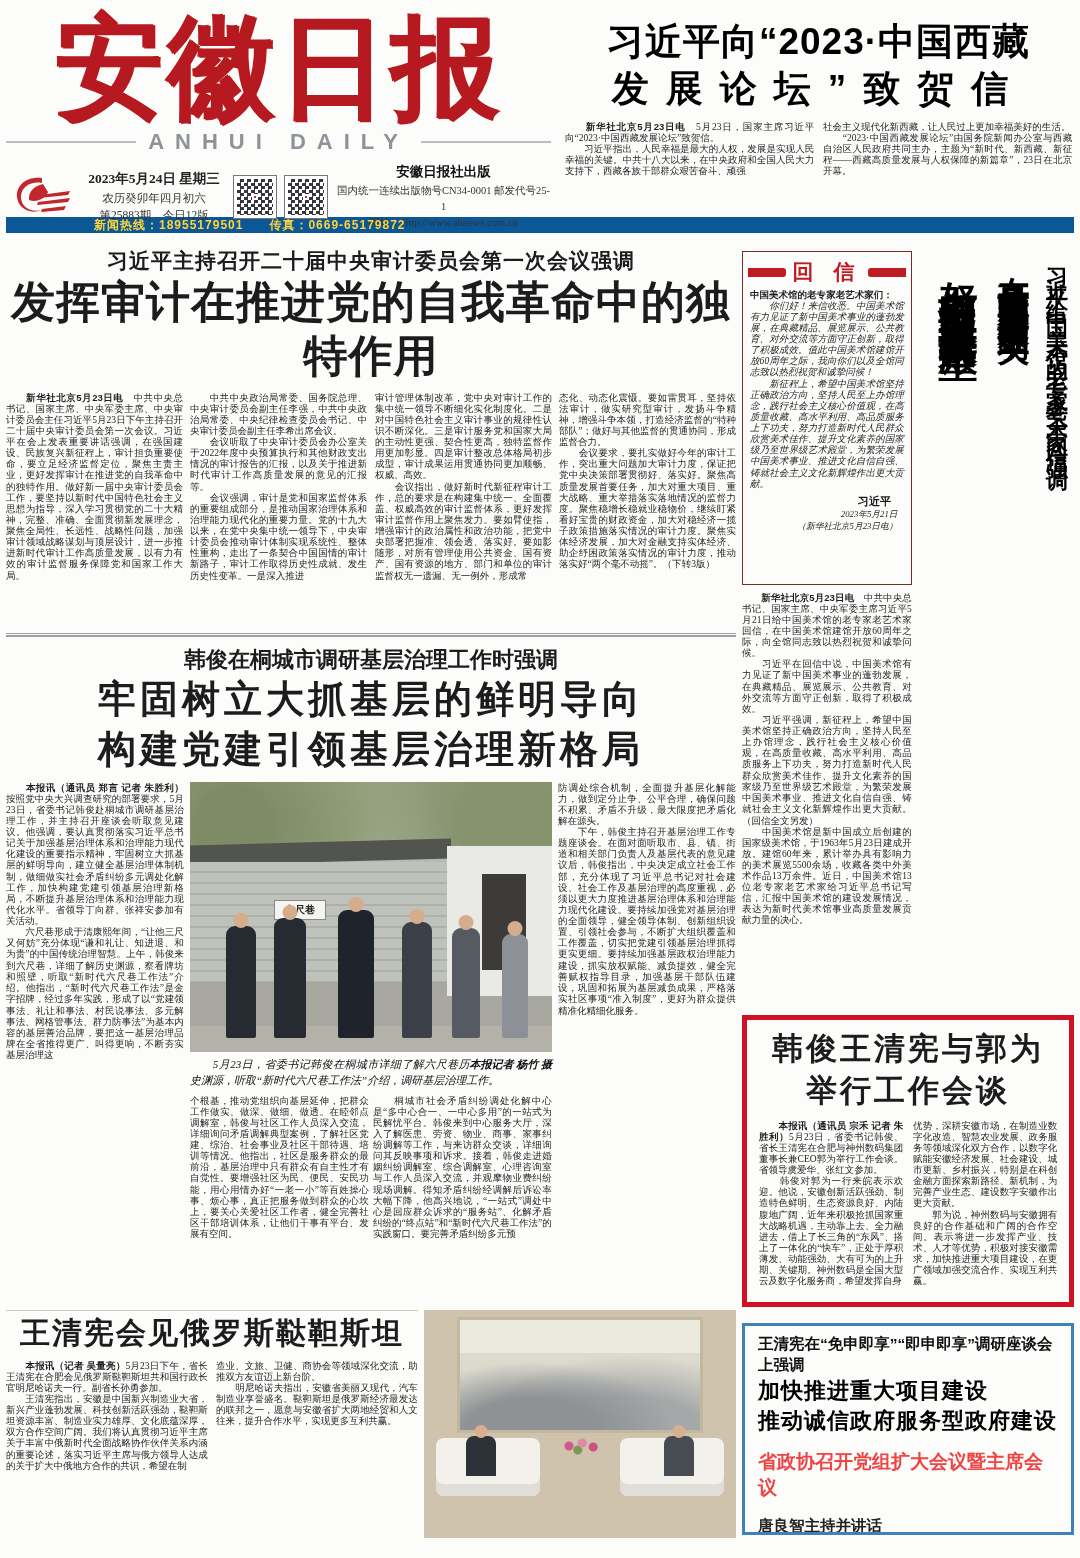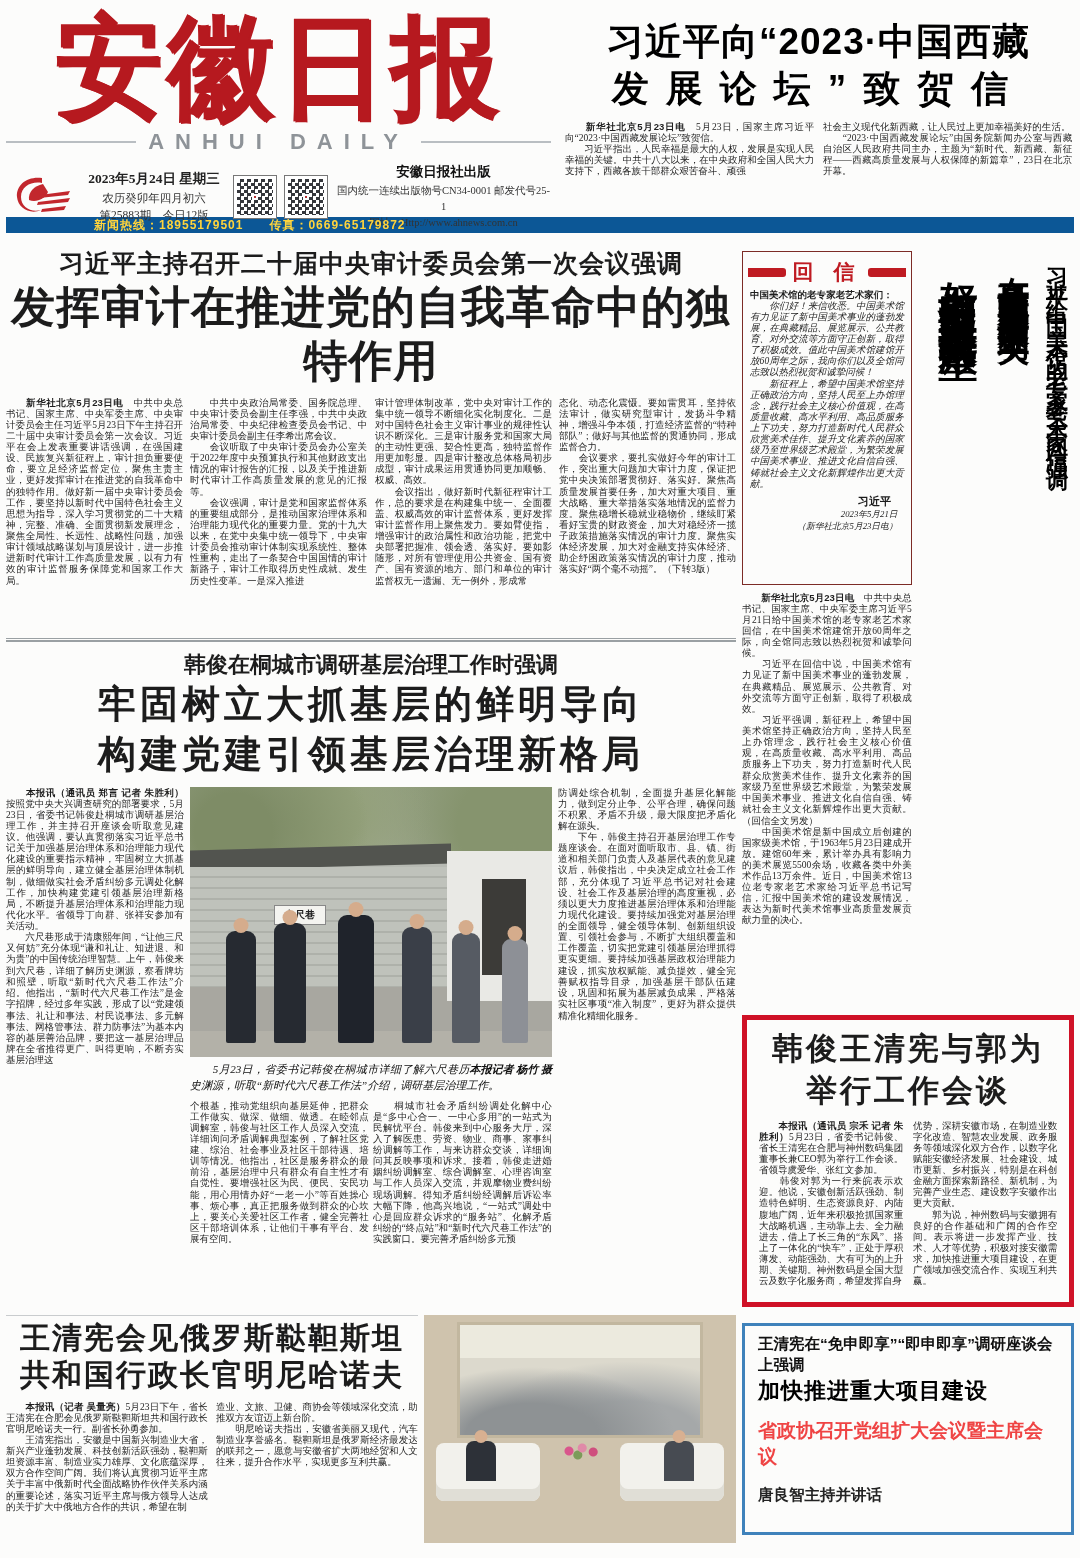--- a/index.html
+++ b/index.html
@@ -33,21 +33,21 @@
 
   
   .bluebar { height:16px; background:#0c5796; margin-top:3px; color:#ffd43b; font-family:"Liberation Sans", sans-serif; font-weight:bold; font-size:12px; line-height:16px; padding-left:88px; letter-spacing:1px; }
 
   
   .main-row { display:flex; gap:6px; margin-top:4px; }
   .col-left { width:730px; }
   .col-right { width:332px; padding-top:14px; }
 
   
-  .a-kicker { font-family:Liberation Mono, monospace; font-weight:bold; font-size:25px; text-align:center; margin-top:10px; letter-spacing:1px; }
+  .a-kicker { font-family:Liberation Mono, monospace; font-weight:bold; font-size:21px; text-align:center; margin-top:10px; letter-spacing:1px; }
   .a-h1 { font-family:"Liberation Sans", sans-serif; font-weight:900; font-size:44px; line-height:1.22; text-align:center; letter-spacing:1px; }
   .a-h2 { font-family:"Liberation Sans", sans-serif; font-weight:900; font-size:43px; line-height:1.2; text-align:center; letter-spacing:7px; }
   .a-body { display:flex; gap:7px; height:234px; overflow:hidden; margin-top:10px; }
   .a-col { flex:1; overflow:hidden; }
 
   
   .sc { width:126%; transform:scale(0.793); transform-origin:0 0; }
   .bt { font-size:12px; line-height:1.17; text-align:justify; white-space:pre-line; color:#1e1e1e; }
   .bt b { font-family:"Liberation Sans", sans-serif; }
 
@@ -263,21 +263,20 @@
                 <p class="bt">防调处综合机制，全面提升基层化解能力，做到定分止争、公平合理，确保问题不积累、矛盾不升级，最大限度把矛盾化解在源头。
 　　下午，韩俊主持召开基层治理工作专题座谈会。在面对面听取市、县、镇、街道和相关部门负责人及基层代表的意见建议后，韩俊指出，中央决定成立社会工作部，充分体现了习近平总书记对社会建设、社会工作及基层治理的高度重视，必须以更大力度推进基层治理体系和治理能力现代化建设。要持续加强党对基层治理的全面领导，健全领导体制、创新组织设置、引领社会参与，不断扩大组织覆盖和工作覆盖，切实把党建引领基层治理抓得更实更细。要持续加强基层政权治理能力建设，抓实放权赋能、减负提效，健全完善赋权指导目录，加强基层干部队伍建设，巩固和拓展为基层减负成果，严格落实社区事项“准入制度”，更好为群众提供精准化精细化服务。</p>
               </div>
             </div>
         </div>
       </div>
 
       <div class="bottom-row">
         <div class="russia">
           <div class="r-h">王清宪会见俄罗斯鞑靼斯坦</div>
-          <div class="r-h">共和国行政长官明尼哈诺夫</div>
           <div class="r-body">
             <div class="r-col">
                 <div class="sc">
                   <p class="bt"><b>　　本报讯（记者 吴量亮）</b><span>5月23日下午，省长王清宪在合肥会见俄罗斯鞑靼斯坦共和国行政长官明尼哈诺夫一行。副省长孙勇参加。
 　　王清宪指出，安徽是中国新兴制造业大省，新兴产业蓬勃发展、科技创新活跃强劲，鞑靼斯坦资源丰富、制造业实力雄厚、文化底蕴深厚，双方合作空间广阔。我们将认真贯彻习近平主席关于丰富中俄新时代全面战略协作伙伴关系内涵的重要论述，落实习近平主席与俄方领导人达成的关于扩大中俄地方合作的共识，希望在制</span></p>
                 </div>
               </div>
             <div class="r-col">
               <div class="sc">
                 <p class="bt">造业、文旅、卫健、商协会等领域深化交流，助推双方友谊迈上新台阶。
@@ -354,20 +353,21 @@
                 <p class="bt">优势，深耕安徽市场，在制造业数字化改造、智慧农业发展、政务服务等领域深化双方合作，以数字化赋能安徽经济发展、社会建设、城市更新、乡村振兴，特别是在科创金融方面探索新路径、新机制，为完善产业生态、建设数字安徽作出更大贡献。
 　　郭为说，神州数码与安徽拥有良好的合作基础和广阔的合作空间。表示将进一步发挥产业、技术、人才等优势，积极对接安徽需求，加快推进重大项目建设，在更广领域加强交流合作、实现互利共赢。</p>
               </div>
             </div>
         </div>
       </div>
 
       <div class="bluebox">
         <div class="b-kicker">王清宪在“免申即享”“即申即享”调研座谈会上强调</div>
         <div class="b-h">加快推进重大项目建设</div>
+        <div class="b-h">推动诚信政府服务型政府建设</div>
         <div class="b-h2">省政协召开党组扩大会议暨主席会议</div>
         <div class="b-sub">唐良智主持并讲话</div>
 
       </div>
     </div>
   </div>
 
 </div>
 
 </body></html>

